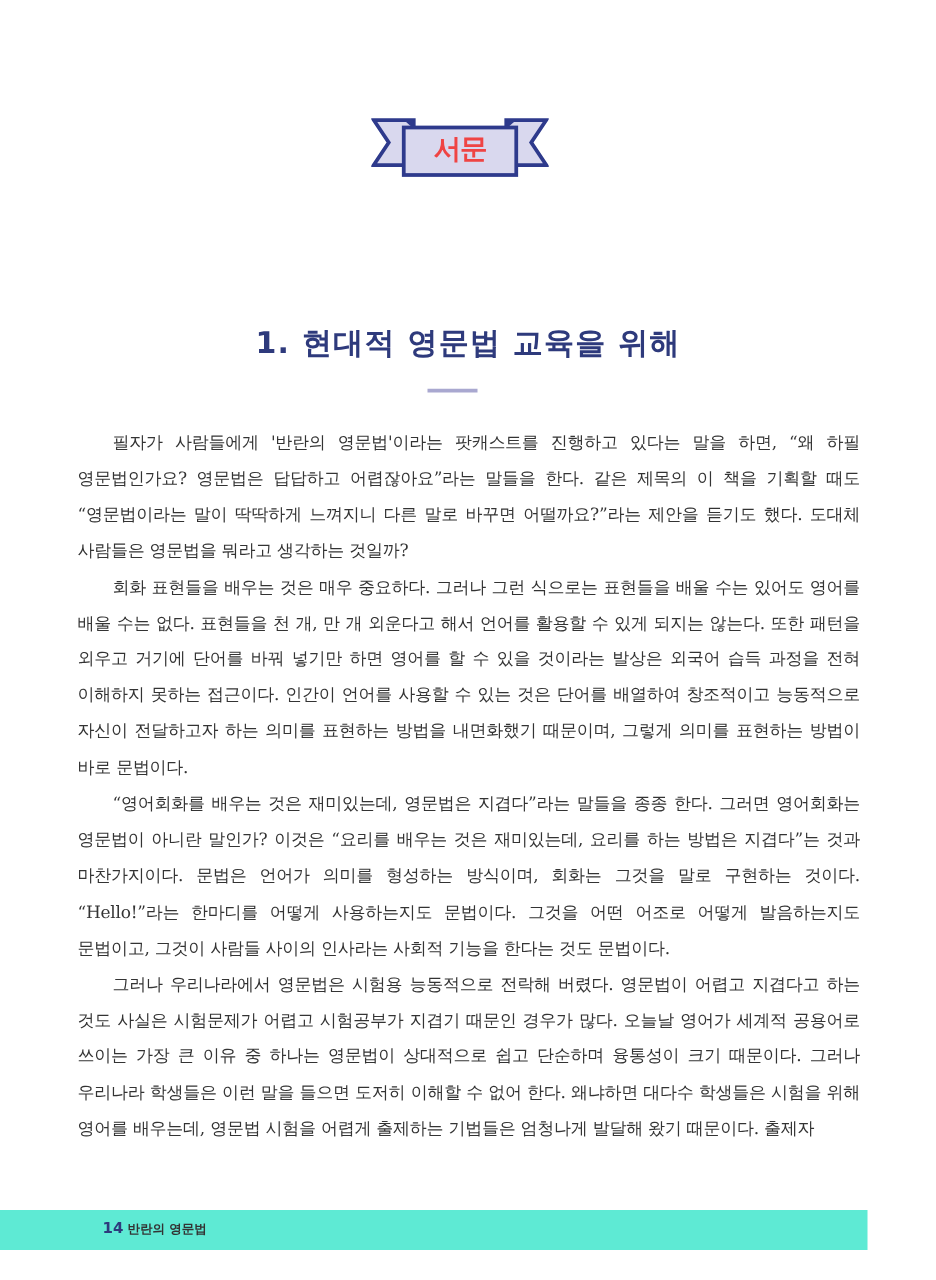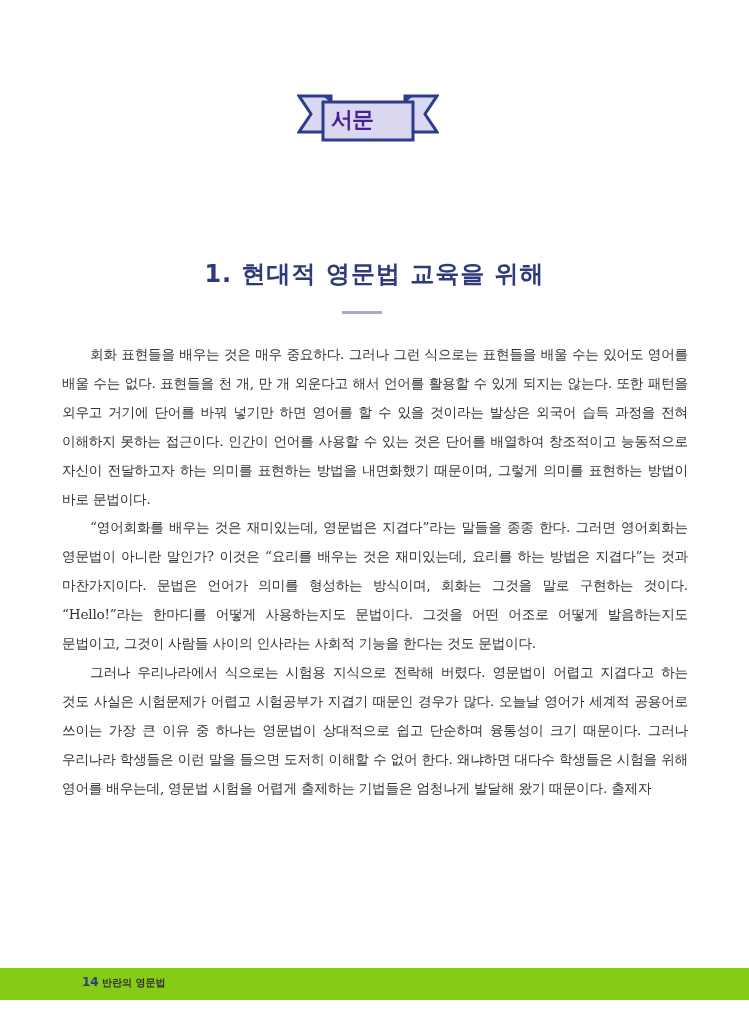--- a/index.html
+++ b/index.html
@@ -26,25 +26,26 @@
       position: absolute;
       left: 0;
       top: 0;
     }
     .ribbon-label {
       position: absolute;
       left: 34px;
       top: 10px;
       width: 74px;
       height: 38px;
+      text-align: center;
       font-family: "DejaVu Sans", "Liberation Sans", sans-serif;
       font-weight: bold;
       font-size: 22px;
       line-height: 36px;
-      color: #4c1d95;
+      color: #ef4444;
       letter-spacing: -1px;
     }
     .section-title {
       position: absolute;
       left: 0;
       top: 258px;
       width: 749px;
       text-align: center;
       font-family: "DejaVu Sans", "Liberation Sans", sans-serif;
       font-weight: bold;
@@ -73,23 +74,23 @@
       text-align: justify;
       text-indent: 28px;
       color: #333333;
       word-break: keep-all;
       letter-spacing: -0.2px;
     }
     .footer {
       position: absolute;
       left: 0;
       top: 968px;
-      width: 749px;
+      width: 694px;
       height: 32px;
-      background: #84cc16;
+      background: #5eead4;
     }
     .page-number {
       position: absolute;
       left: 82px;
       top: 7px;
       font-family: "DejaVu Sans", "Liberation Sans", sans-serif;
       font-weight: bold;
       font-size: 12px;
       color: #2e3a7c;
     }
@@ -118,21 +119,22 @@
 
     <rect x="26" y="10" width="90" height="38" fill="#d9d8ee" stroke="#2e3a8c" stroke-width="3"></rect>
   </svg>
   <div class="ribbon-label">서문</div>
 </div>
 
 <div class="section-title">1. 현대적 영문법 교육을 위해</div>
 <div class="title-rule"></div>
 
 <div class="body-text">
+  <p class="para">필자가 사람들에게 '반란의 영문법'이라는 팟캐스트를 진행하고 있다는 말을 하면, “왜 하필 영문법인가요? 영문법은 답답하고 어렵잖아요”라는 말들을 한다. 같은 제목의 이 책을 기획할 때도 “영문법이라는 말이 딱딱하게 느껴지니 다른 말로 바꾸면 어떨까요?”라는 제안을 듣기도 했다. 도대체 사람들은 영문법을 뭐라고 생각하는 것일까?</p>
   <p class="para">회화 표현들을 배우는 것은 매우 중요하다. 그러나 그런 식으로는 표현들을 배울 수는 있어도 영어를 배울 수는 없다. 표현들을 천 개, 만 개 외운다고 해서 언어를 활용할 수 있게 되지는 않는다. 또한 패턴을 외우고 거기에 단어를 바꿔 넣기만 하면 영어를 할 수 있을 것이라는 발상은 외국어 습득 과정을 전혀 이해하지 못하는 접근이다. 인간이 언어를 사용할 수 있는 것은 단어를 배열하여 창조적이고 능동적으로 자신이 전달하고자 하는 의미를 표현하는 방법을 내면화했기 때문이며, 그렇게 의미를 표현하는 방법이 바로 문법이다.</p>
   <p class="para">“영어회화를 배우는 것은 재미있는데, 영문법은 지겹다”라는 말들을 종종 한다. 그러면 영어회화는 영문법이 아니란 말인가? 이것은 “요리를 배우는 것은 재미있는데, 요리를 하는 방법은 지겹다”는 것과 마찬가지이다. 문법은 언어가 의미를 형성하는 방식이며, 회화는 그것을 말로 구현하는 것이다. “Hello!”라는 한마디를 어떻게 사용하는지도 문법이다. 그것을 어떤 어조로 어떻게 발음하는지도 문법이고, 그것이 사람들 사이의 인사라는 사회적 기능을 한다는 것도 문법이다.</p>
-  <p class="para">그러나 우리나라에서 식으로는 시험용 지식으로 전락해 버렸다. 영문법이 어렵고 지겹다고 하는 것도 사실은 시험문제가 어렵고 시험공부가 지겹기 때문인 경우가 많다. 오늘날 영어가 세계적 공용어로 쓰이는 가장 큰 이유 중 하나는 영문법이 상대적으로 쉽고 단순하며 융통성이 크기 때문이다. 그러나 우리나라 학생들은 이런 말을 들으면 도저히 이해할 수 없어 한다. 왜냐하면 대다수 학생들은 시험을 위해 영어를 배우는데, 영문법 시험을 어렵게 출제하는 기법들은 엄청나게 발달해 왔기 때문이다. 출제자</p>
+  <p class="para">그러나 우리나라에서 영문법은 시험용 능동적으로 전락해 버렸다. 영문법이 어렵고 지겹다고 하는 것도 사실은 시험문제가 어렵고 시험공부가 지겹기 때문인 경우가 많다. 오늘날 영어가 세계적 공용어로 쓰이는 가장 큰 이유 중 하나는 영문법이 상대적으로 쉽고 단순하며 융통성이 크기 때문이다. 그러나 우리나라 학생들은 이런 말을 들으면 도저히 이해할 수 없어 한다. 왜냐하면 대다수 학생들은 시험을 위해 영어를 배우는데, 영문법 시험을 어렵게 출제하는 기법들은 엄청나게 발달해 왔기 때문이다. 출제자</p>
 </div>
 
 <div class="footer">
   <span class="page-number">14</span>
   <span class="book-title">반란의 영문법</span>
 </div>
 
 </body></html>

